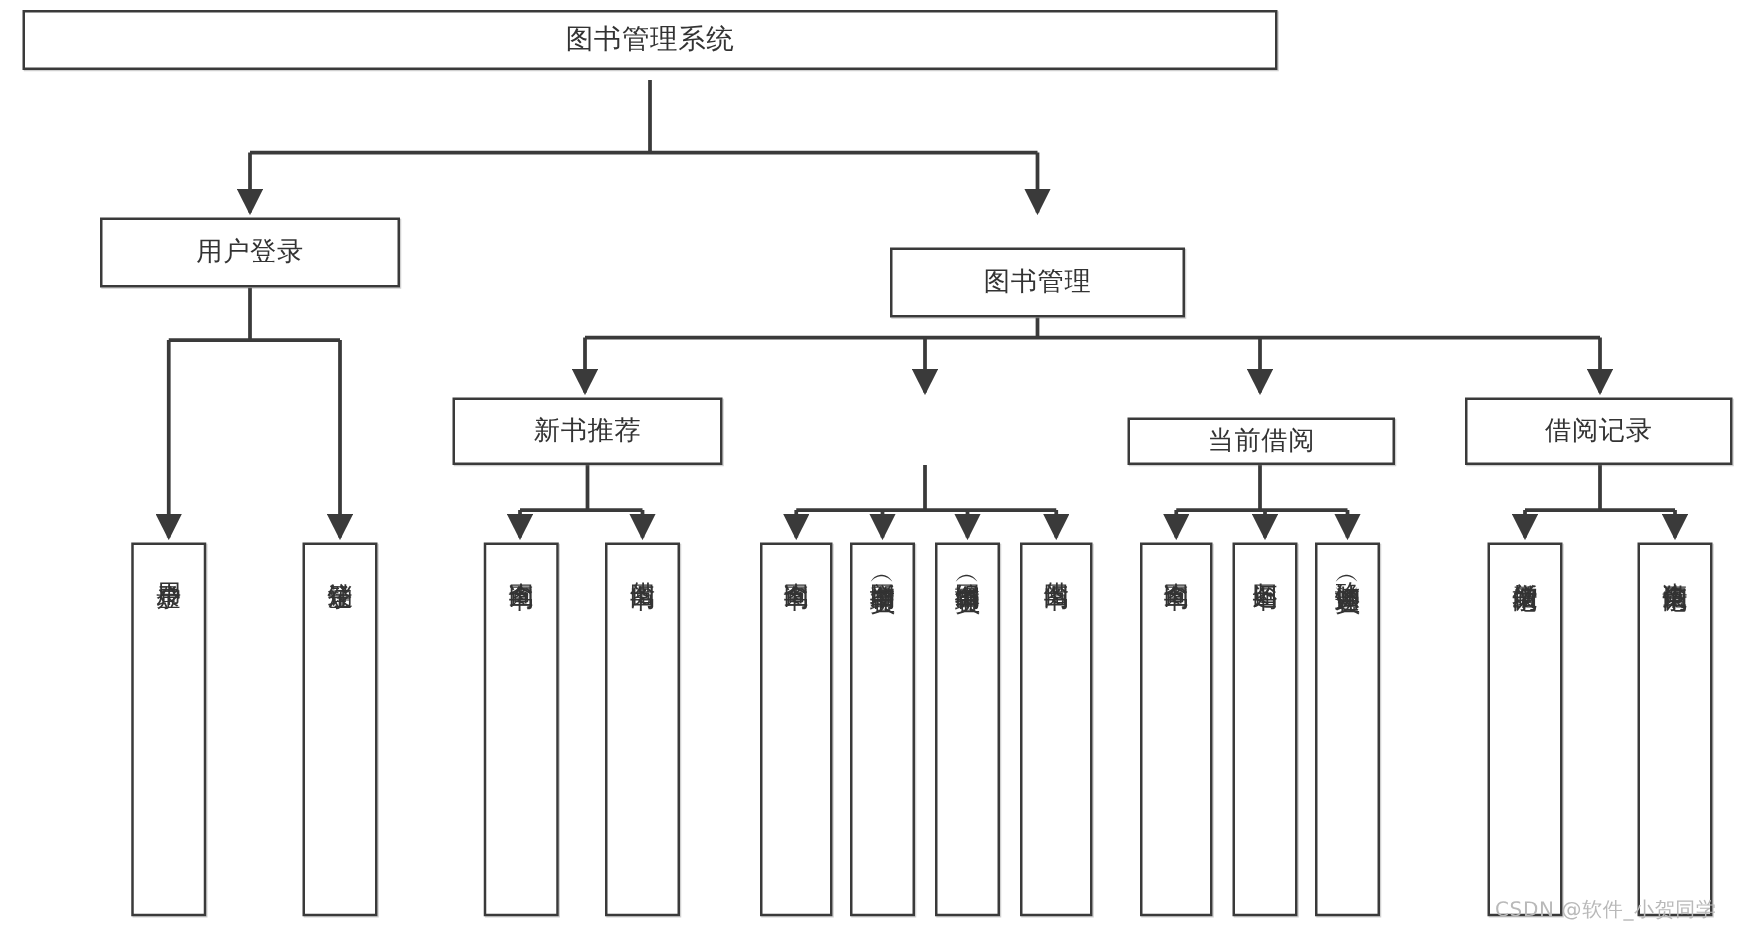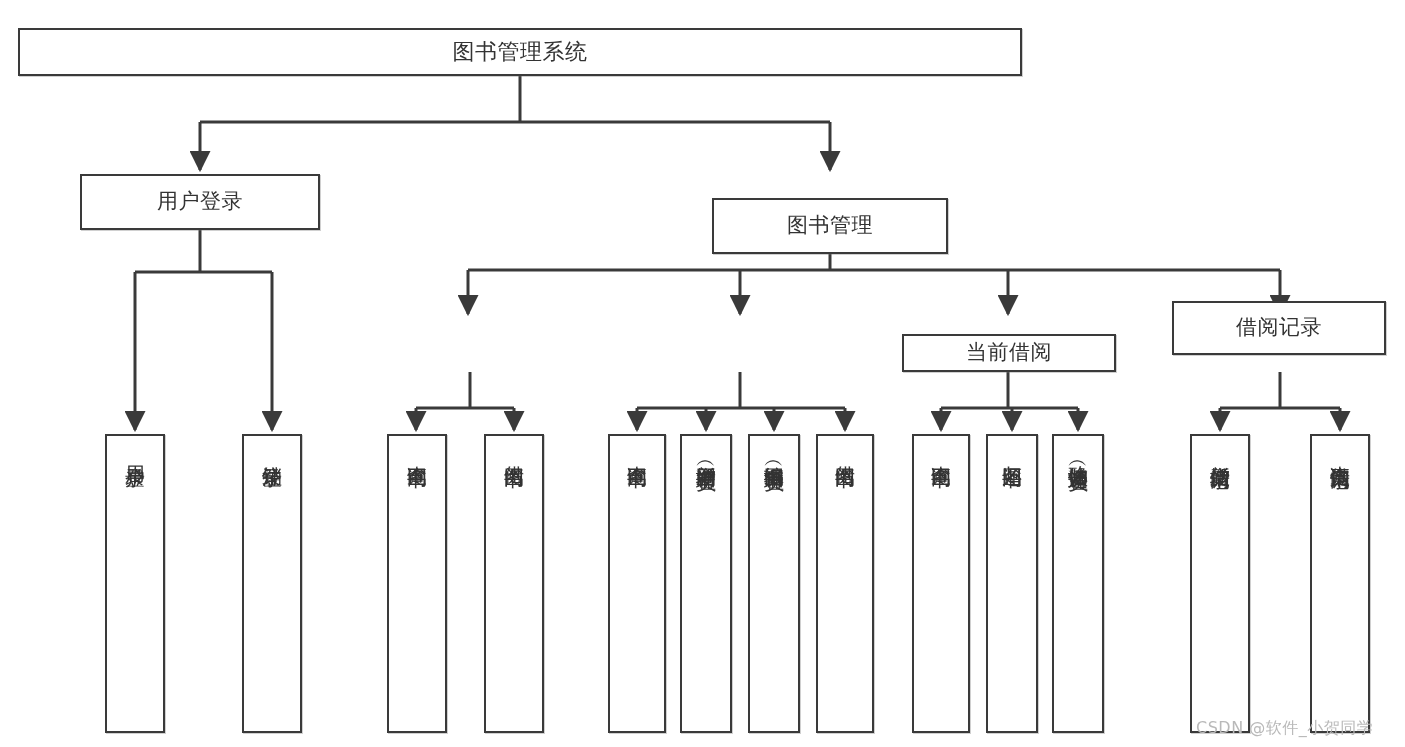--- a/index.html
+++ b/index.html
@@ -121,35 +121,38 @@
       <path d="M 1012 408 L 1012 430" marker-end="url(#arrow)"></path>
       <path d="M 1078 408 L 1078 430" marker-end="url(#arrow)"></path>
 
       <path d="M 1280 372 L 1280 408"></path>
       <path d="M 1220 408 L 1340 408"></path>
       <path d="M 1220 408 L 1220 430" marker-end="url(#arrow)"></path>
       <path d="M 1340 408 L 1340 430" marker-end="url(#arrow)"></path>
     </g>
   </svg>
 
-  <div class="node root horiz" style="left:18px; top:28px; width:1004px; height:48px;">
+  <div class="node root horiz" style="left:18px; top:8px; width:1004px; height:48px;">
     <span class="lbl">图书管理系统</span>
   </div>
 
   <div class="node horiz" style="left:80px; top:174px; width:240px; height:56px;">
     <span class="lbl">用户登录</span>
   </div>
   <div class="node horiz" style="left:712px; top:174px; width:236px; height:56px;margin-top:24px;">
     <span class="lbl">图书管理</span>
   </div>
 
+  <div class="node horiz" style="left:362px; top:318px; width:216px; height:54px;">
+    <span class="lbl">新书推荐</span>
+  </div>
   <div class="node horiz" style="left:902px; top:334px; width:214px; height:38px;">
     <span class="lbl">当前借阅</span>
   </div>
-  <div class="node horiz" style="left:1172px; top:301px; width:214px; height:54px;">
+  <div class="node horiz" style="left:1172px; top:318px; width:214px; height:54px;">
     <span class="lbl">借阅记录</span>
   </div>
 
   <div class="node vert" style="left:105px; top:434px; width:60px; height:299px;">
     <span class="lbl">用户登录</span>
   </div>
   <div class="node vert" style="left:242px; top:434px; width:60px; height:299px;">
     <span class="lbl">注销登录</span>
   </div>
   <div class="node vert" style="left:387px; top:434px; width:60px; height:299px;">

